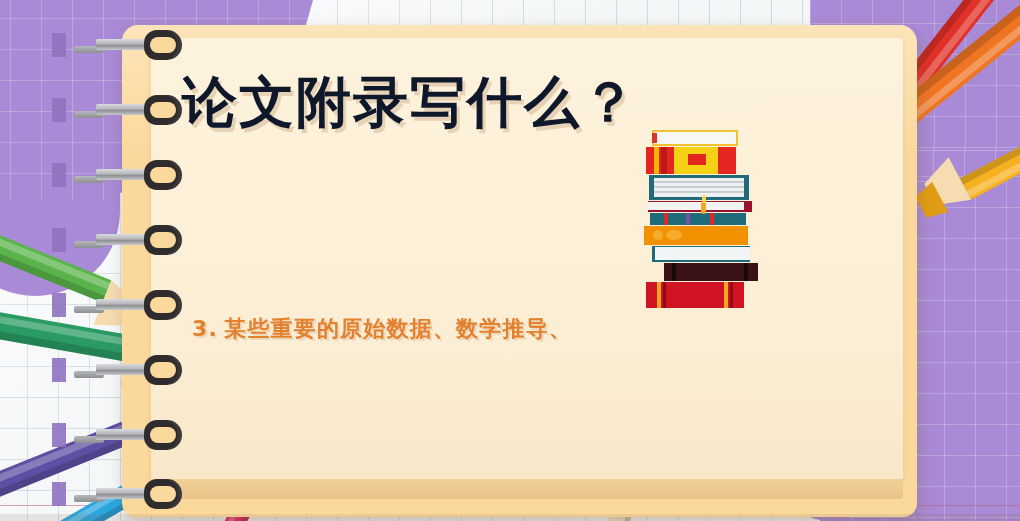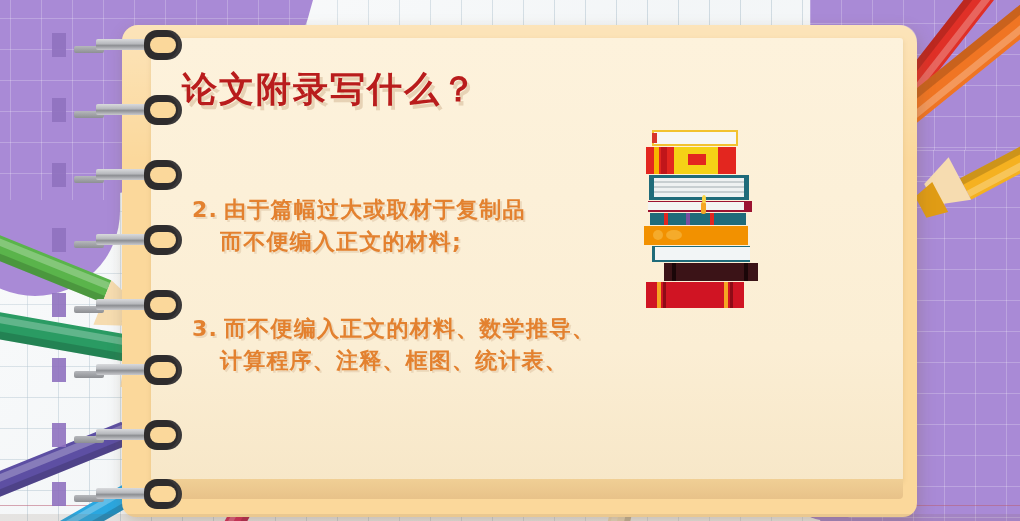--- a/index.html
+++ b/index.html
@@ -110,21 +110,21 @@
     content:"";position:absolute;left:6px;top:7px;width:26px;height:16px;
     background:#fbd89b;border-radius:9px;
   }
   .ring .hole{position:absolute;left:54px;top:8px;width:24px;height:14px;background:#efc98c;border-radius:8px;}
   .ring .pbar{position:absolute;left:-44px;top:3px;width:14px;height:24px;background:#8f71bf;opacity:.9;}
 
   
   #title{
     position:absolute;left:182px;top:66px;
     font-family:Liberation Serif, serif;
-    font-size:35px;font-weight:700;color:#b91c1c;letter-spacing:2px;
+    font-size:55px;font-weight:700;color:#0f172a;letter-spacing:2px;
     text-shadow:3px 4px 0 rgba(206,176,140,.48);
     white-space:nowrap;
   }
   .item{
     position:absolute;
     font-family:"DejaVu Sans","Liberation Sans",sans-serif;
     font-size:22px;font-weight:700;color:#e3812f;letter-spacing:1.2px;
     text-shadow:2px 2px 0 rgba(214,186,152,.42);
     line-height:32px;
   }
@@ -300,28 +300,23 @@
       <div class="pbar"></div>
         <div class="wire2"></div>
         <div class="wire"></div>
         <div class="hole"></div>
         <div class="loop"></div>
     </div>
   </div>
 
   <div id="title">论文附录写什么？</div>
 
-  <div class="item" id="item2">
-    <span class="ln"><span class="num">2.</span><span>由于篇幅过大或取材于复制品</span></span>
-    <span class="ln indent">而不便编入正文的材料;</span>
-  </div>
 
   <div class="item" id="item3">
-    <span class="ln"><span class="num">3.</span><span>而不便编入正文的材料、数学推导、</span></span>
-    <span class="ln indent">计算程序、注释、框图、统计表、</span>
+    <span class="ln"><span class="num">3.</span><span>某些重要的原始数据、数学推导、</span></span>
   </div>
 
   <div id="books">
 
     <div class="bk" style="left:12px;top:0;width:86px;height:16px;background:#f7f7f4;border:2px solid #f2c230;box-sizing:border-box;"></div>
     <div class="bk" style="left:12px;top:3px;width:5px;height:10px;background:#d8352c;"></div>
 
     <div class="bk" style="left:6px;top:17px;width:90px;height:27px;background:#e3261f;"></div>
     <div class="bk" style="left:14px;top:17px;width:5px;height:27px;background:#f7b500;"></div>
     <div class="bk" style="left:21px;top:17px;width:6px;height:27px;background:#c1161a;"></div>

